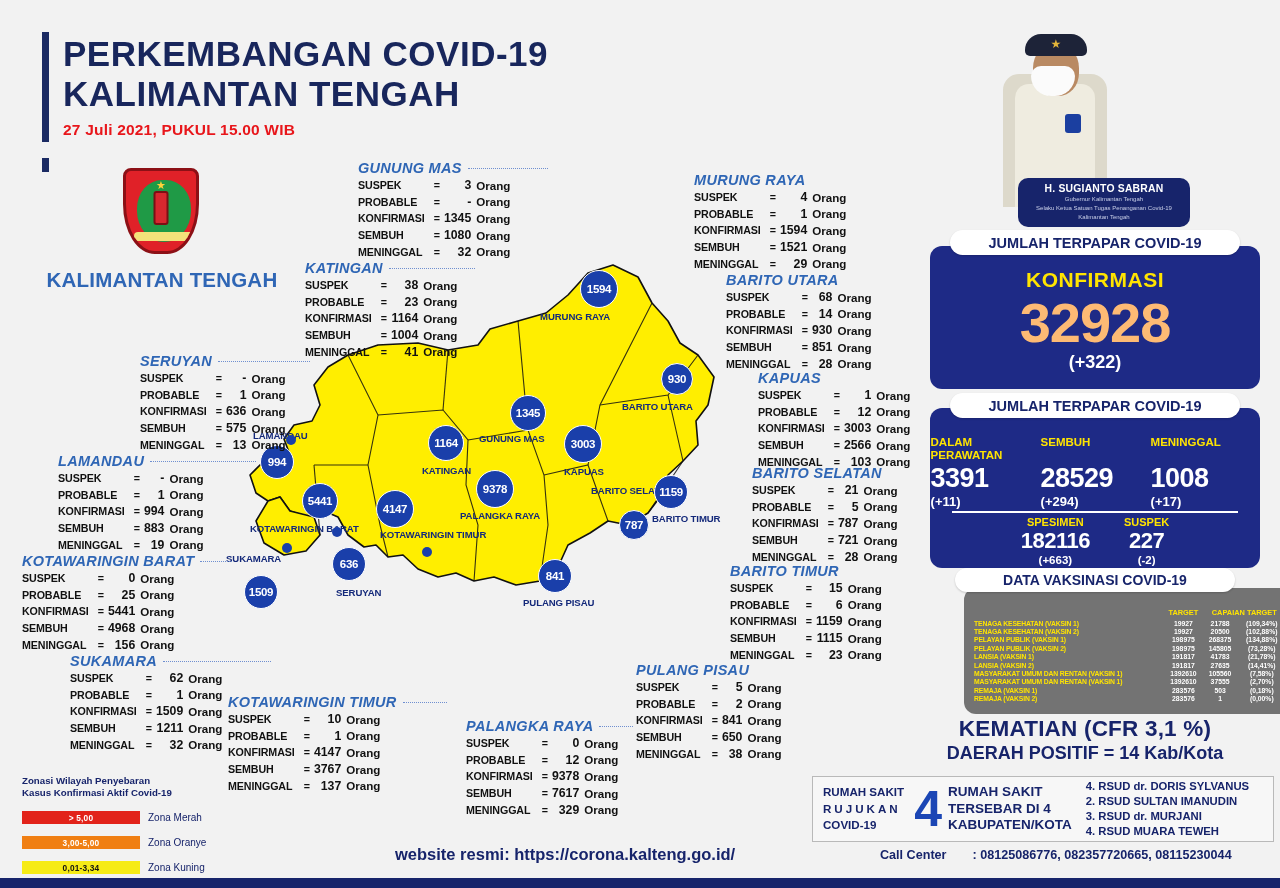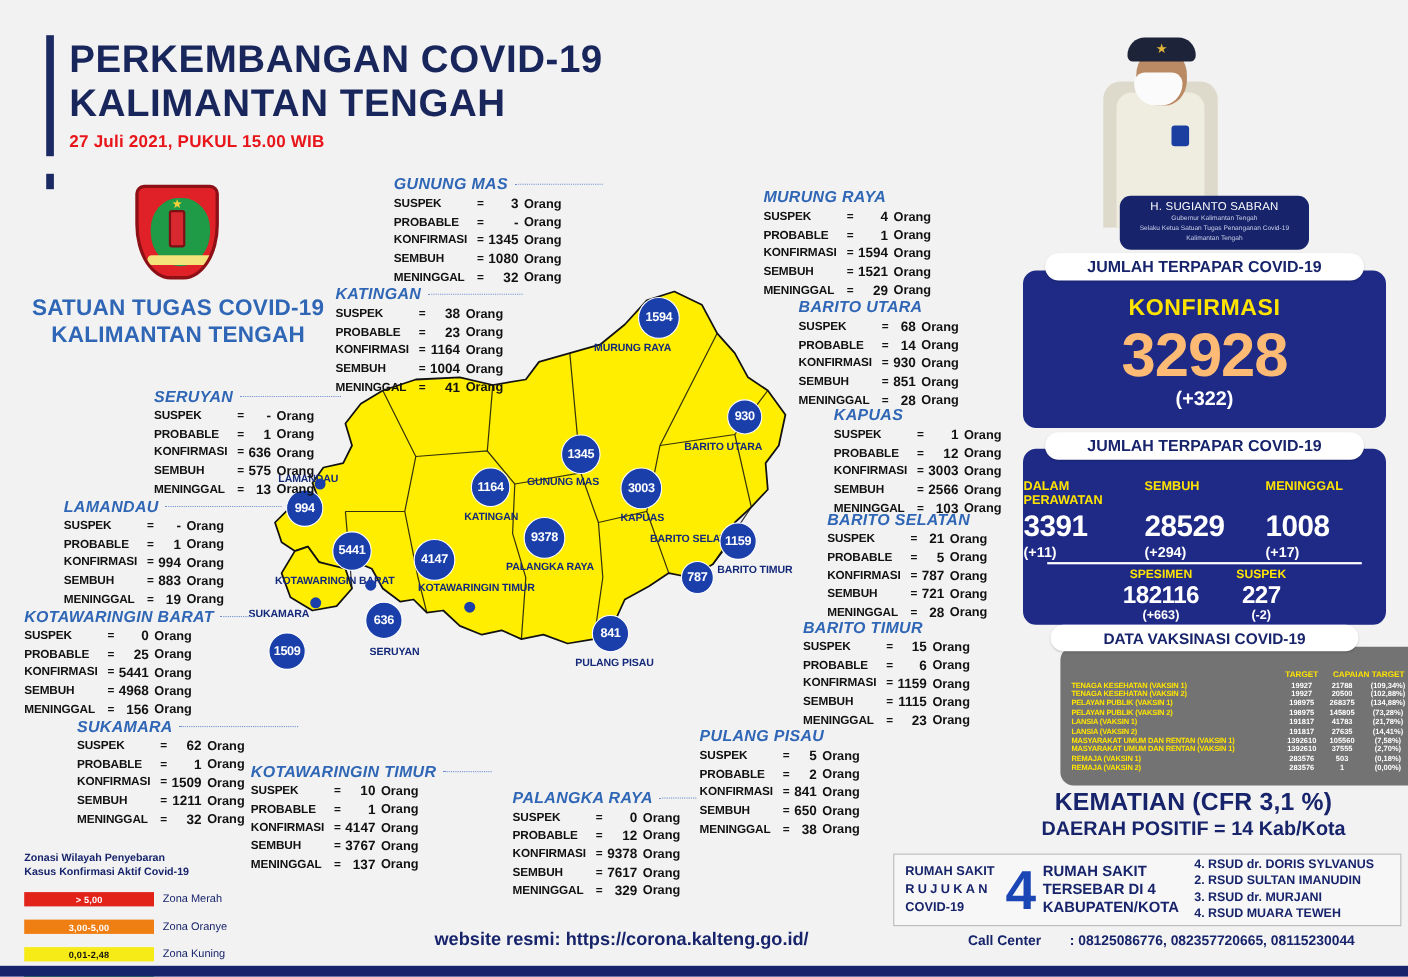--- a/index.html
+++ b/index.html
@@ -111,21 +111,21 @@
      background: #1d2338; border-radius: 16px 16px 5px 5px; }
   .gov-cap-em { position: absolute; left: 50%; top: 3px; transform: translateX(-50%);
      color: #e3b63a; font-size: 12px; }
   .gov-badge { position: absolute; left: 70px; top: 92px; width: 16px; height: 19px;
      background: #1b3fa0; border-radius: 3px; }
   .gov-nameplate {
     position: absolute; left: 1018px; top: 178px; width: 172px;
     background: #17246b; border-radius: 10px; padding: 5px 6px 6px;
     text-align: center; color: #fff;
   }
-  .gov-name { font-size: 10.4px; font-weight: normal; letter-spacing: .2px; }
+  .gov-name { font-size: 10.4px; font-weight: bold; letter-spacing: .2px; }
   .gov-sub { font-size: 6px; line-height: 1.35; color: #c9cfe8; margin-top: 1px; }
 
   .pill-head {
     position: absolute; background: #fff; border-radius: 16px;
     color: #17246b; font-weight: bold; text-align: center;
     display: flex; align-items: center; justify-content: center;
     box-shadow: 0 1px 2px rgba(0,0,0,.18); z-index: 4;
   }
   .panel { position: absolute; background: #1e2a86; border-radius: 12px; }
 
@@ -232,21 +232,20 @@
 
   <div class="emblem">
     <div class="shield">
       <div class="inner"></div>
       <div class="mandau"></div>
       <div class="star">★</div>
       <div class="ribbon"></div>
     </div>
   </div>
   <div class="sidebar-org">
-    <div>SATUAN TUGAS COVID-19</div>
     <div>KALIMANTAN TENGAH</div>
   </div>
 
   <div class="map-wrap">
     <svg width="520" height="430" viewBox="0 0 520 430">
       <g fill="#ffee00" stroke="#111" stroke-width="1.6" stroke-linejoin="round">
         <path d="M120 130 L150 120 L190 118 L220 125 L250 120 L262 104 L290 96 L318 88 L340 70 L360 48 L385 40 L410 52 L424 78 L440 96 L452 118
                  L470 130 L486 152 L480 180 L468 196 L470 220 L455 236 L440 250 L432 272 L420 288 L400 300 L380 296 L362 308 L340 320 L330 342
                  L312 356 L288 360 L266 352 L246 356 L228 348 L210 352 L190 344 L175 330 L160 332 L148 320 L136 322 L120 310 L110 292 L96 286
                  L80 292 L62 286 L52 272 L40 276 L28 268 L22 250 L34 238 L50 240 L62 230 L56 214 L66 200 L84 196 L92 180 L86 160 L100 142 Z"></path>
@@ -1045,21 +1044,21 @@
     <div class="ltitle">Kasus Konfirmasi Aktif Covid-19</div>
     <div class="legend-row">
       <div class="legend-chip" style="background:#e2231a;color:#fff">&gt; 5,00</div>
       <div class="legend-name">Zona Merah</div>
     </div>
     <div class="legend-row">
       <div class="legend-chip" style="background:#f07f13;color:#fff">3,00-5,00</div>
       <div class="legend-name">Zona Oranye</div>
     </div>
     <div class="legend-row">
-      <div class="legend-chip" style="background:#f6eb16;color:#111">0,01-2,48</div>
+      <div class="legend-chip" style="background:#f6eb16;color:#111">0,01-3,34</div>
       <div class="legend-name">Zona Kuning</div>
     </div>
     <div class="legend-row">
       <div class="legend-chip" style="background:#17a54a;color:#fff">0</div>
       <div class="legend-name">Zona Hijau</div>
     </div>
   </div>
 
   <div class="footer-bar"></div>
 </div>

